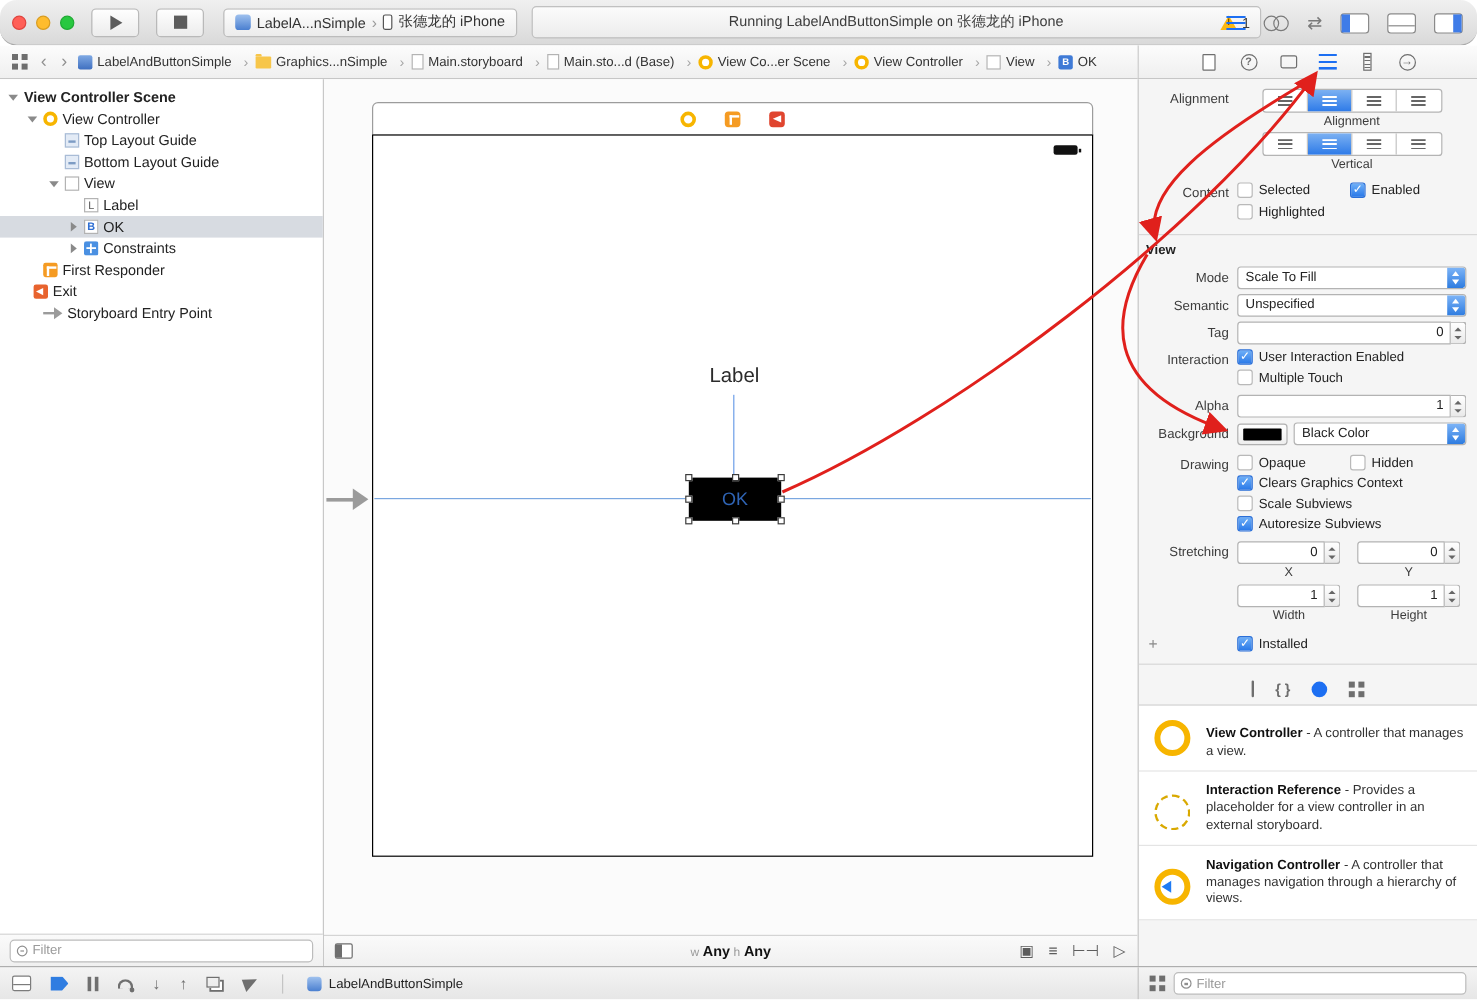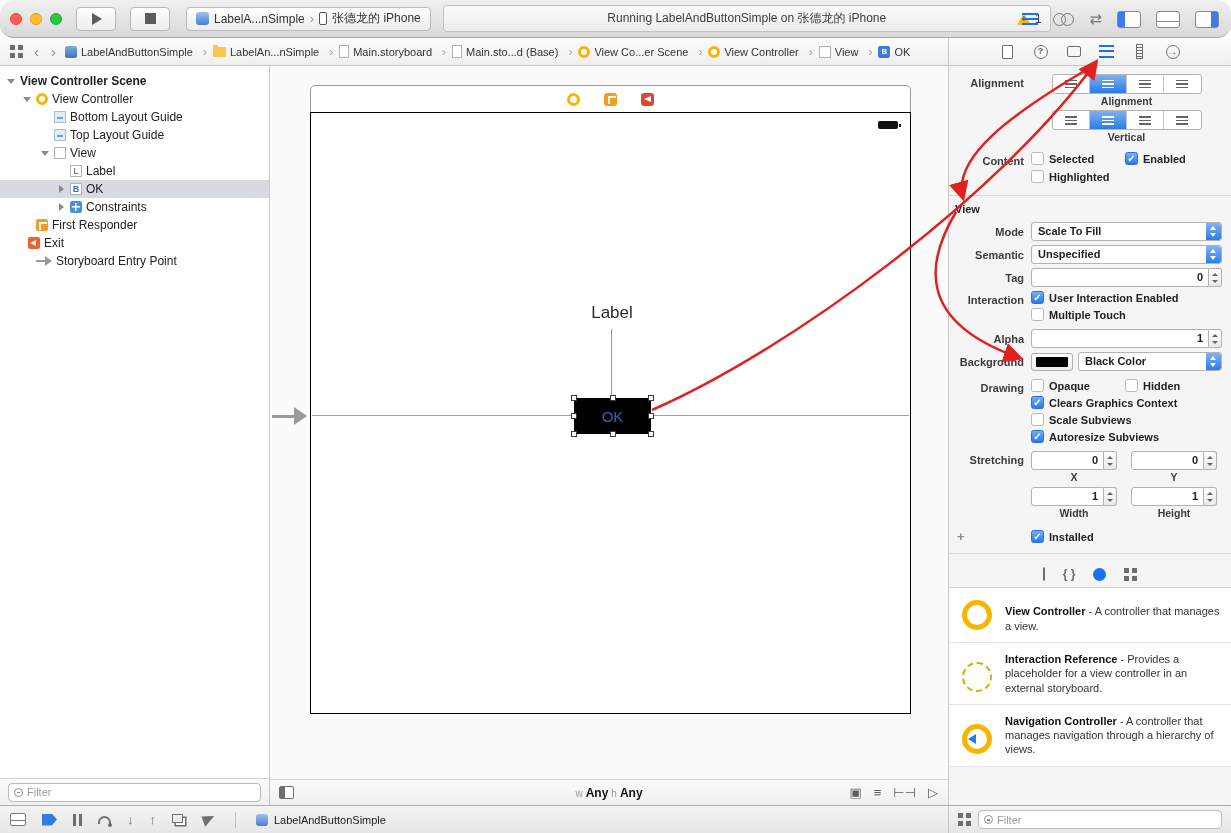--- a/index.html
+++ b/index.html
@@ -133,21 +133,21 @@
   .editor-bar { position:absolute; left:0; right:0; bottom:0; height:26px; border-top:1px solid #d4d4d4;
     background:linear-gradient(#fafafa,#f0f0f0); display:flex; align-items:center; padding:0 9px;}
   .outl-toggle { width:15px; height:13px; border:1.5px solid #6e6e6e; border-radius:2px; background:linear-gradient(to right,#6e6e6e 0 5px,#fff 5px); }
   .size-ind { position:absolute; left:50%; transform:translateX(-50%); display:flex; align-items:baseline; gap:3px; }
   .size-ind .k { color:#9a9a9a; font-size:10px; }
   .size-ind .v { color:#111; font-weight:bold; font-size:12px; }
   .eb-icons { position:absolute; right:10px; display:flex; align-items:center; gap:12px; color:#5d5d5d; font-size:13px; }
 
   
   .inspector { position:absolute; left:948px; top:66px; width:283px; height:739px; background:#f5f5f5; border-left:1px solid #c8c8c8; padding-top:8px; overflow:hidden;}
-  .insp-row { display:flex; align-items:center; padding-right:9px; margin-bottom:4px; min-height:19px;font-weight:bold; }
+  .insp-row { display:flex; align-items:center; padding-right:9px; margin-bottom:4px; min-height:19px; }
   .insp-label { width:82px; text-align:right; padding-right:7px; color:#3c3c3c; flex:none; }
   .ctrl { flex:1; display:flex; align-items:center; }
   .ctrl.col { flex-direction:column; align-items:stretch; }
   .top-align { align-items:flex-start; }
   .top-align .insp-label { padding-top:3px; }
   .seg { display:flex; border:1px solid #b4b4b4; border-radius:3px; overflow:hidden; background:#fff; margin:0 auto; }
   .seg-cell { width:37px; height:18px; display:flex; align-items:center; justify-content:center; border-right:1px solid #c4c4c4; }
   .seg-cell:last-child { border-right:none; }
   .seg-cell.sel { background:linear-gradient(#7cb1f2,#2d7ae8); }
   .bars { width:12px; height:9px; background:repeating-linear-gradient(to bottom,#666 0 1.5px,transparent 1.5px 3.5px); }
@@ -259,21 +259,21 @@
   <nav class="jumpbar">
     <span class="grid4"></span>
     <span class="navchev">‹</span>
     <span class="navchev">›</span>
     <span class="crumb">
         <span class="c-proj"></span>
         <span>LabelAndButtonSimple</span>
       </span>
     <span class="crumb">
         <span class="c-folder"></span>
-        <span>LabelAn...nSimple</span>
+        <span>Graphics...nSimple</span>
       </span>
     <span class="crumb">
         <span class="c-doc"></span>
         <span>Main.storyboard</span>
       </span>
     <span class="crumb">
         <span class="c-doc"></span>
         <span>Main.sto...d (Base)</span>
       </span>
     <span class="crumb">
@@ -326,26 +326,26 @@
       <div class="nav-row" style="padding-left:22px">
         <span class="disc-slot">
             <span class="disc-open"></span>
           </span>
         <span class="nicon i-vc"></span>
         <span class="lbl">View Controller</span>
       </div>
       <div class="nav-row" style="padding-left:40px">
         <span class="disc-slot"></span>
         <span class="nicon i-guide"></span>
-        <span class="lbl">Bottom Layout Guide</span>
+        <span class="lbl">Top Layout Guide</span>
       </div>
       <div class="nav-row" style="padding-left:40px">
         <span class="disc-slot"></span>
         <span class="nicon i-guide"></span>
-        <span class="lbl">Top Layout Guide</span>
+        <span class="lbl">Bottom Layout Guide</span>
       </div>
       <div class="nav-row" style="padding-left:40px">
         <span class="disc-slot">
             <span class="disc-open"></span>
           </span>
         <span class="nicon i-view"></span>
         <span class="lbl">View</span>
       </div>
       <div class="nav-row" style="padding-left:56px">
         <span class="disc-slot"></span>

